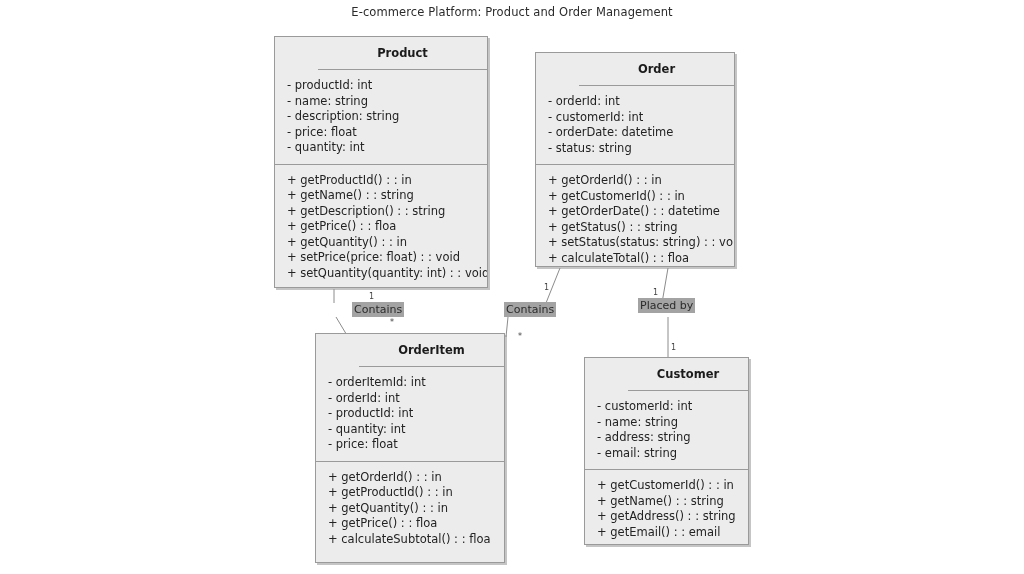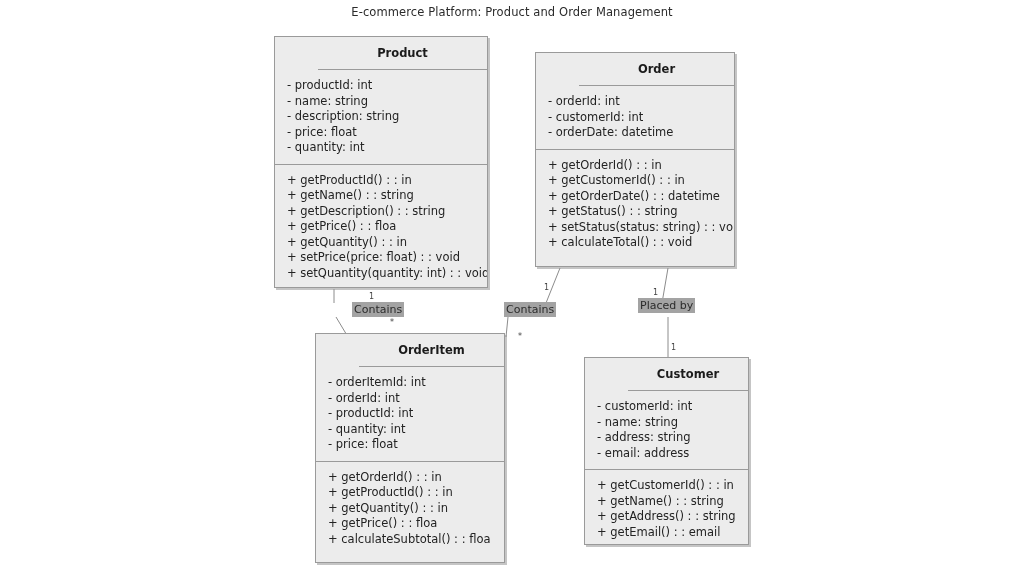--- a/index.html
+++ b/index.html
@@ -133,28 +133,29 @@
       <div class="uml-row">+ setQuantity(quantity: int) : : void</div>
     </div>
   </div>
 
   <div class="uml-class" style="left:535px; top:52px; width:200px; height:215px;">
     <div class="uml-name">Order</div>
     <div class="uml-compartment">
       <div class="uml-row">- orderId: int</div>
       <div class="uml-row">- customerId: int</div>
       <div class="uml-row">- orderDate: datetime</div>
+      <div class="uml-row">- status: string</div>
     </div>
     <div class="uml-compartment last">
       <div class="uml-row">+ getOrderId() : : in</div>
       <div class="uml-row">+ getCustomerId() : : in</div>
       <div class="uml-row">+ getOrderDate() : : datetime</div>
       <div class="uml-row">+ getStatus() : : string</div>
       <div class="uml-row">+ setStatus(status: string) : : void</div>
-      <div class="uml-row">+ calculateTotal() : : void</div>
+      <div class="uml-row">+ calculateTotal() : : floa</div>
     </div>
   </div>
 
   <div class="uml-class" style="left:315px; top:333px; width:190px; height:230px;">
     <div class="uml-name">OrderItem</div>
     <div class="uml-compartment">
       <div class="uml-row">- orderItemId: int</div>
       <div class="uml-row">- orderId: int</div>
       <div class="uml-row">- productId: int</div>
       <div class="uml-row">- quantity: int</div>
@@ -168,21 +169,21 @@
       <div class="uml-row">+ calculateSubtotal() : : floa</div>
     </div>
   </div>
 
   <div class="uml-class" style="left:584px; top:357px; width:165px; height:188px;">
     <div class="uml-name">Customer</div>
     <div class="uml-compartment">
       <div class="uml-row">- customerId: int</div>
       <div class="uml-row">- name: string</div>
       <div class="uml-row">- address: string</div>
-      <div class="uml-row">- email: address</div>
+      <div class="uml-row">- email: string</div>
     </div>
     <div class="uml-compartment last">
       <div class="uml-row">+ getCustomerId() : : in</div>
       <div class="uml-row">+ getName() : : string</div>
       <div class="uml-row">+ getAddress() : : string</div>
       <div class="uml-row">+ getEmail() : : email</div>
     </div>
   </div>
 
 </div>

